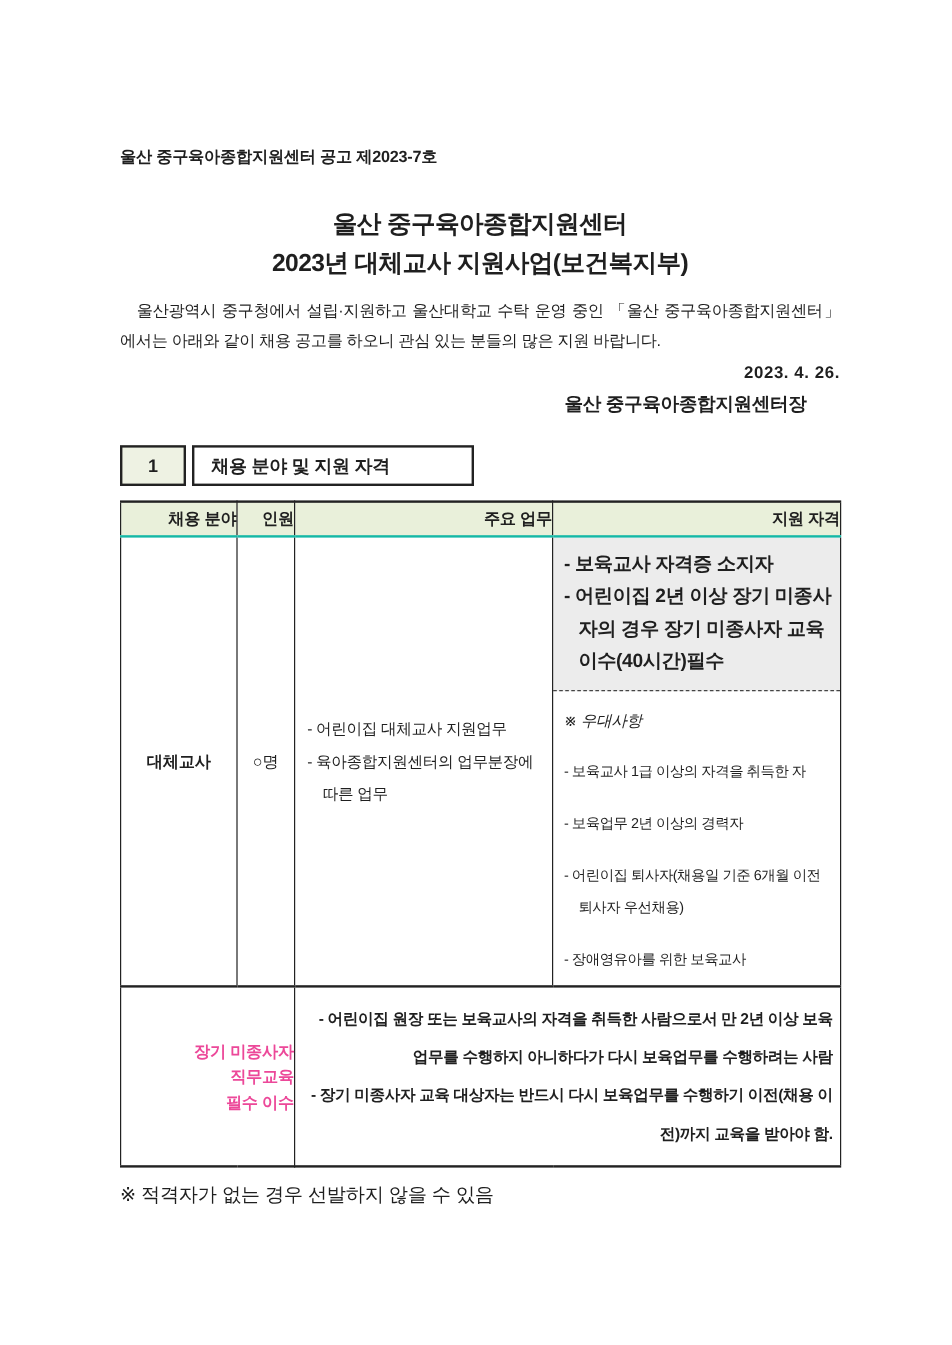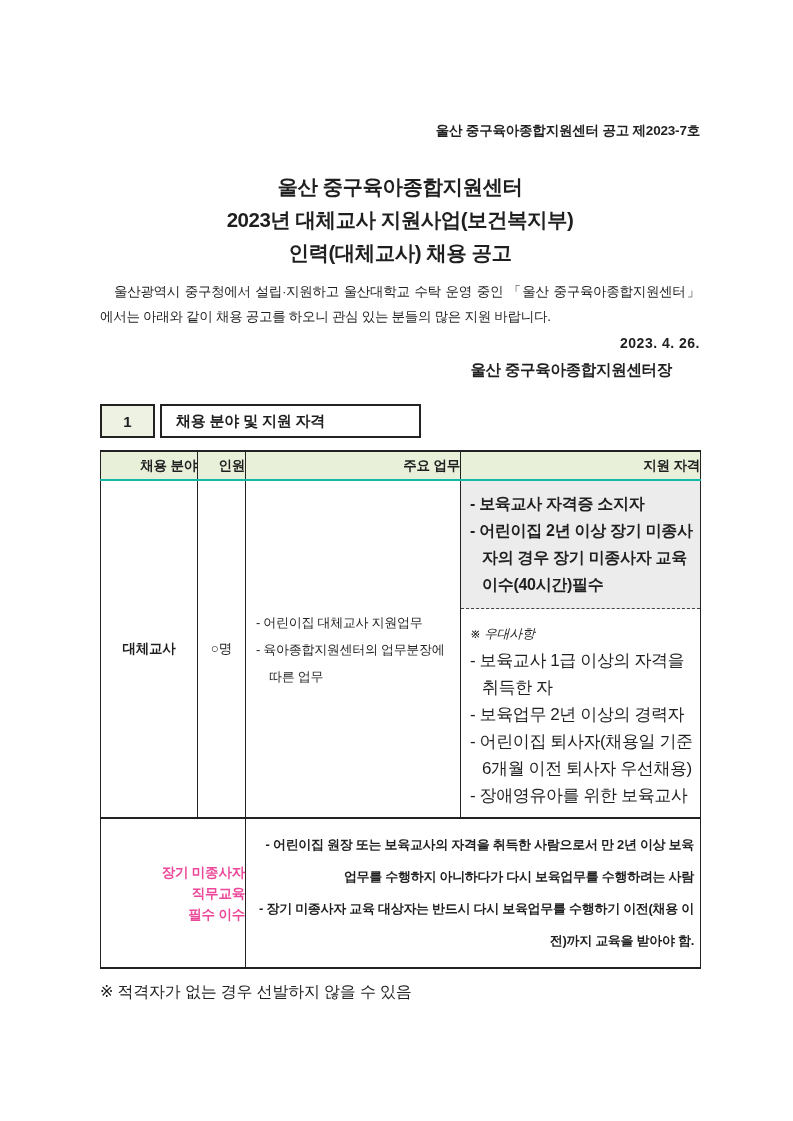--- a/index.html
+++ b/index.html
@@ -14,21 +14,21 @@
     position: relative;
     width: 793px; height: 1121px;
     background: #ffffff;
   }
   .content {
     padding-top: 122px;
     margin-left: 100px;
     width: 600px;
   }
   .announce {
-    text-align: right;
+    text-align: left;
     font-size: 13.5px;
     font-weight: bold;
     letter-spacing: -0.2px;
     height: 17px;
   }
   .titles { margin-top: 31px; }
   .title-line {
     text-align: center;
     font-size: 20.5px;
     font-weight: bold;
@@ -69,21 +69,21 @@
   }
   .section-num {
     width: 55px;
     border: 2px solid #222222;
     background: #eef2e3;
     font-size: 15px; font-weight: bold;
     display: flex; align-items: center; justify-content: center;
   }
   .section-title {
     margin-left: 5px;
-    width: 261px;
+    width: 235px;
     border: 2px solid #222222;
     background: #ffffff;
     font-size: 15px; font-weight: bold;
     letter-spacing: -0.2px;
     display: flex; align-items: center;
     padding-left: 14px;
   }
   table.recruit {
     margin-top: 12px;
     width: 600px;
@@ -137,25 +137,26 @@
     text-indent: -12px;
   }
   .pref-box { padding: 11px 2px 8px 9px; }
   .pref-title {
     font-size: 13px;
     line-height: 27px;
     letter-spacing: -0.3px;
     font-style: italic;
   }
   .pref-item {
-    font-size: 17px;
+    font-size: 12px;
     line-height: 27px;
     letter-spacing: -0.4px;
     padding-left: 12px;
     text-indent: -12px;
+    margin-top: 16px;
   }
   td.cell-edu-label { text-align: center; }
   .edu-label-line {
     font-size: 13.5px;
     font-weight: bold;
     line-height: 21px;
     letter-spacing: -0.2px;
     color: #ec4899;
   }
   td.cell-edu-desc { padding: 10px 6px 10px 12px; }
@@ -177,21 +178,20 @@
 <body>
 
 <div class="page">
   <div class="content">
 
     <div class="announce">울산 중구육아종합지원센터 공고 제2023-7호</div>
 
     <div class="titles">
       <div class="title-line">울산 중구육아종합지원센터</div>
       <div class="title-line">2023년 대체교사 지원사업(보건복지부)</div>
-      <div class="title-line">인력(대체교사) 채용 공고</div>
     </div>
 
     <div class="intro">울산광역시 중구청에서 설립·지원하고 울산대학교 수탁 운영 중인 「울산 중구육아종합지원센터」에서는 아래와 같이 채용 공고를 하오니 관심 있는 분들의 많은 지원 바랍니다.</div>
 
     <div class="date-line">2023. 4. 26.</div>
 
     <div class="signer-line">울산 중구육아종합지원센터장</div>
 
     <div class="section-head">
       <div class="section-num">1</div>

